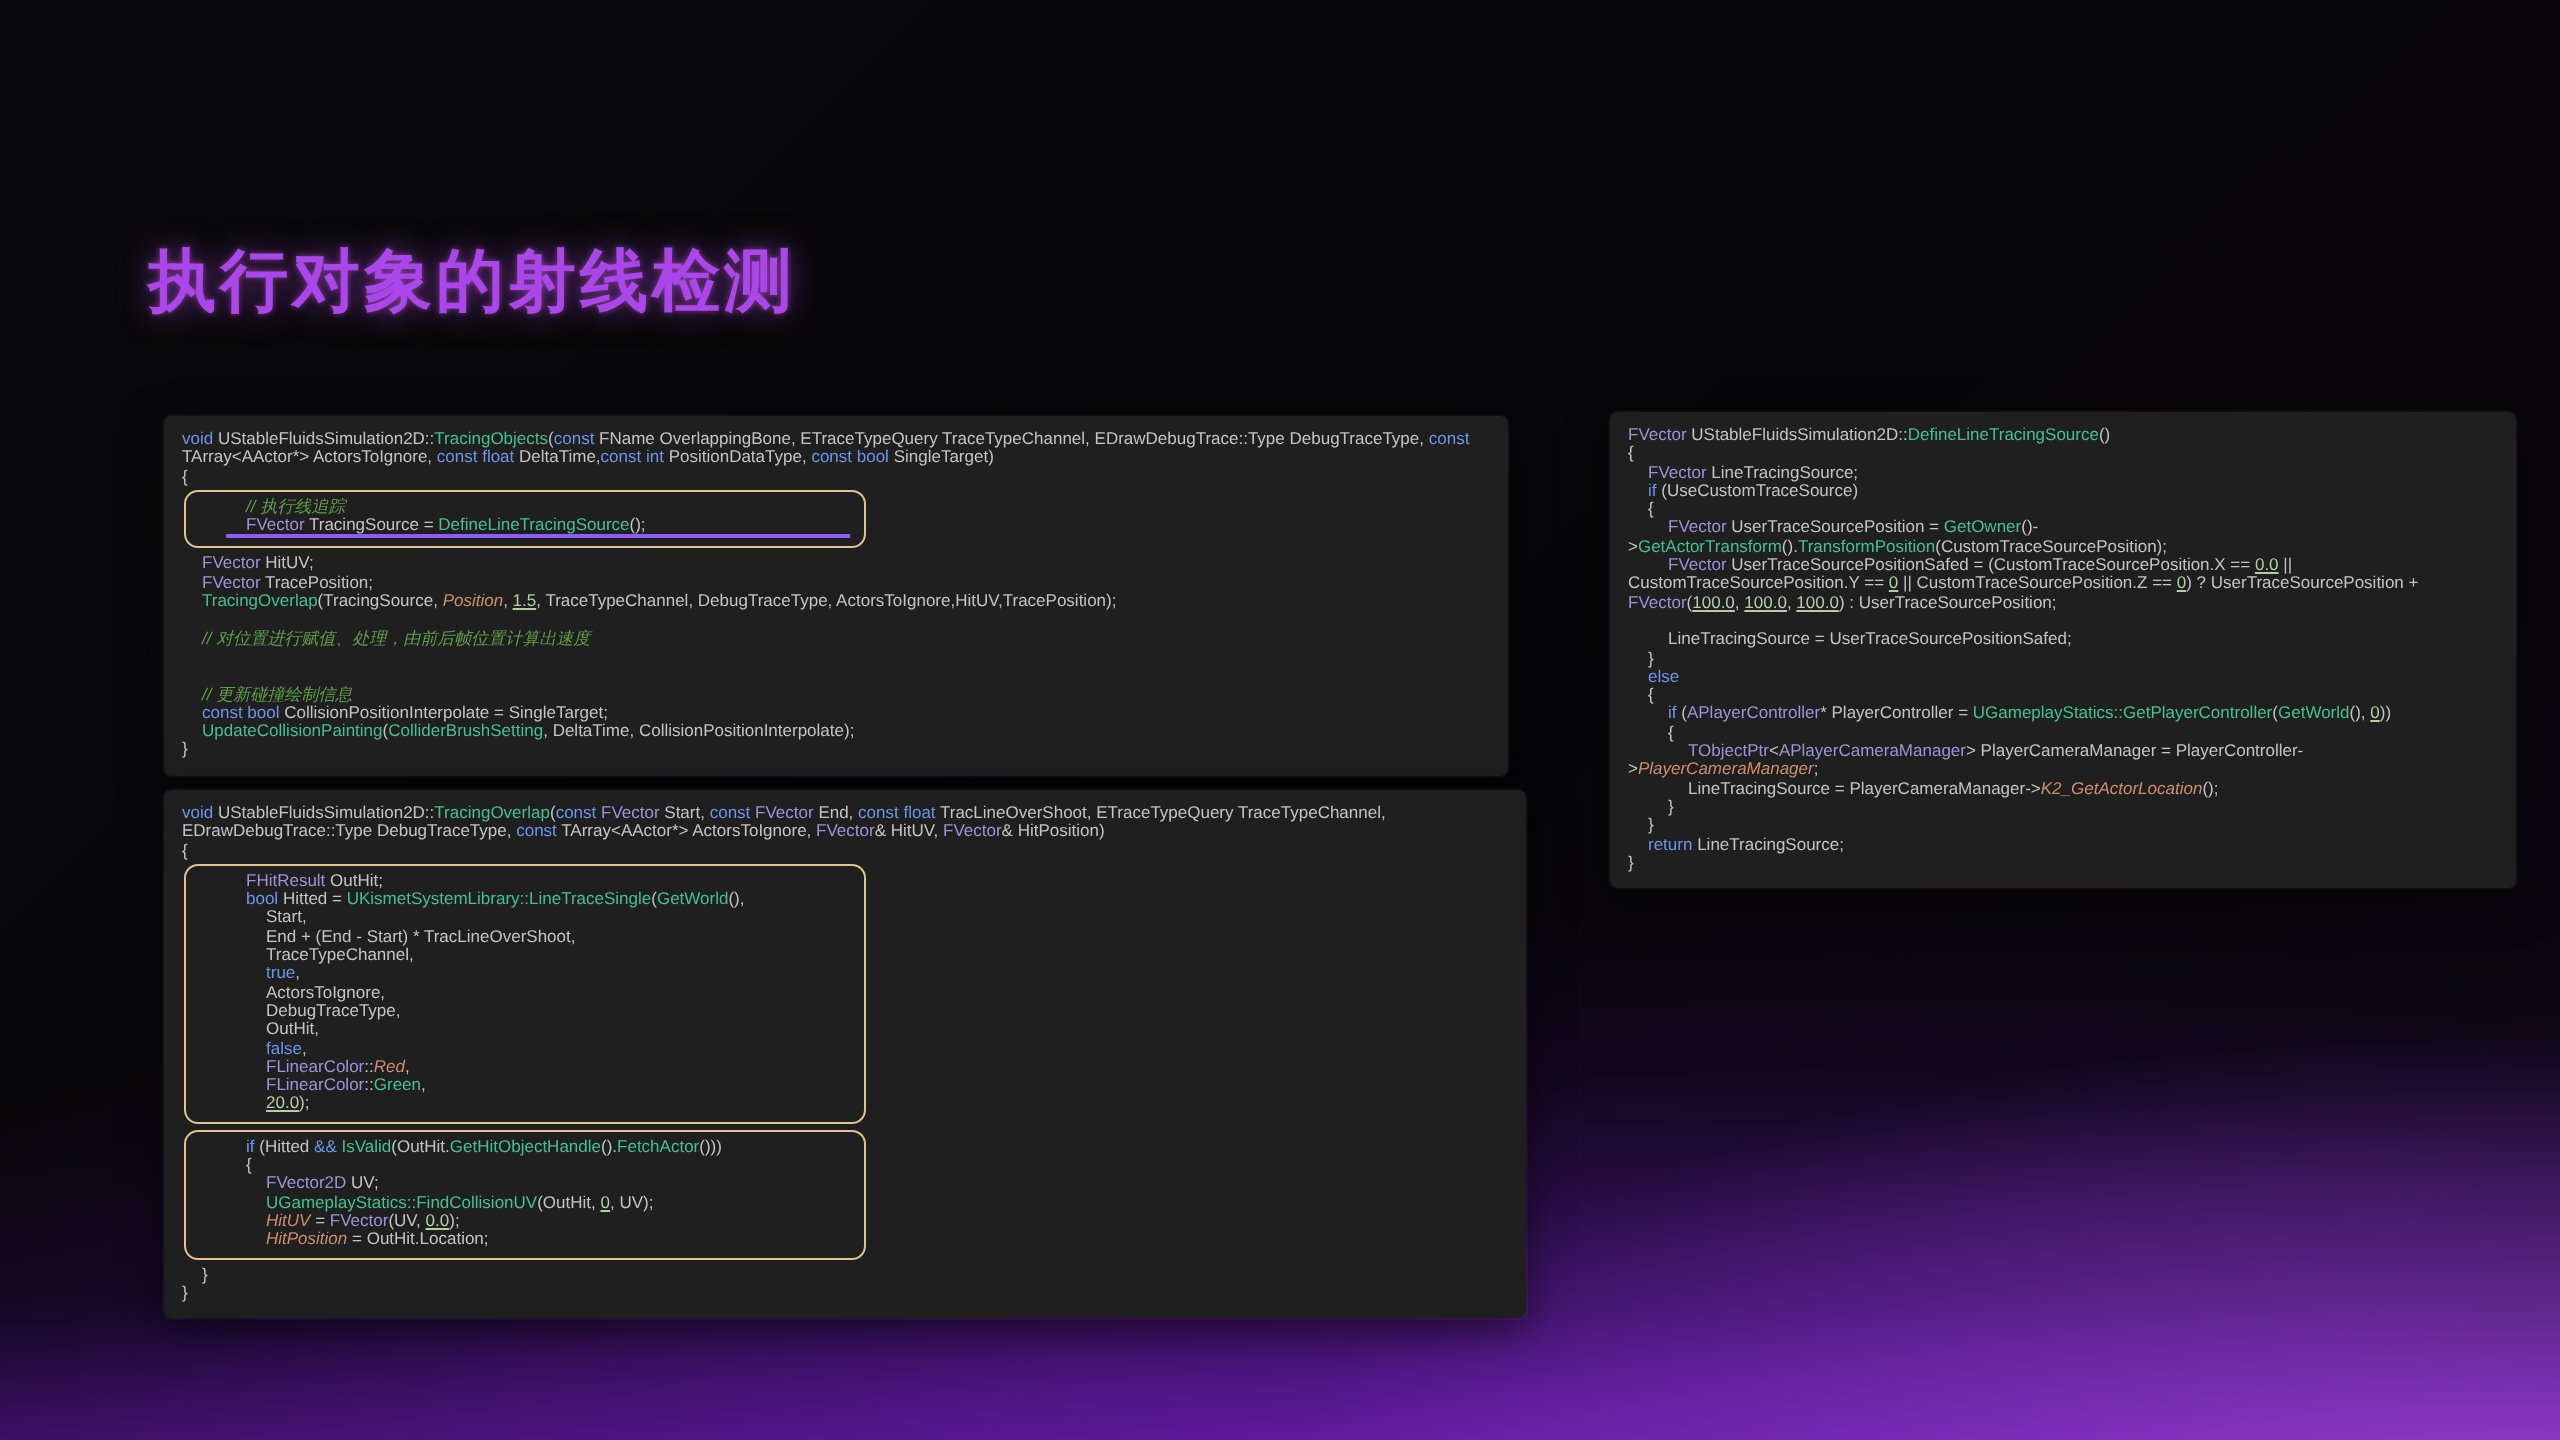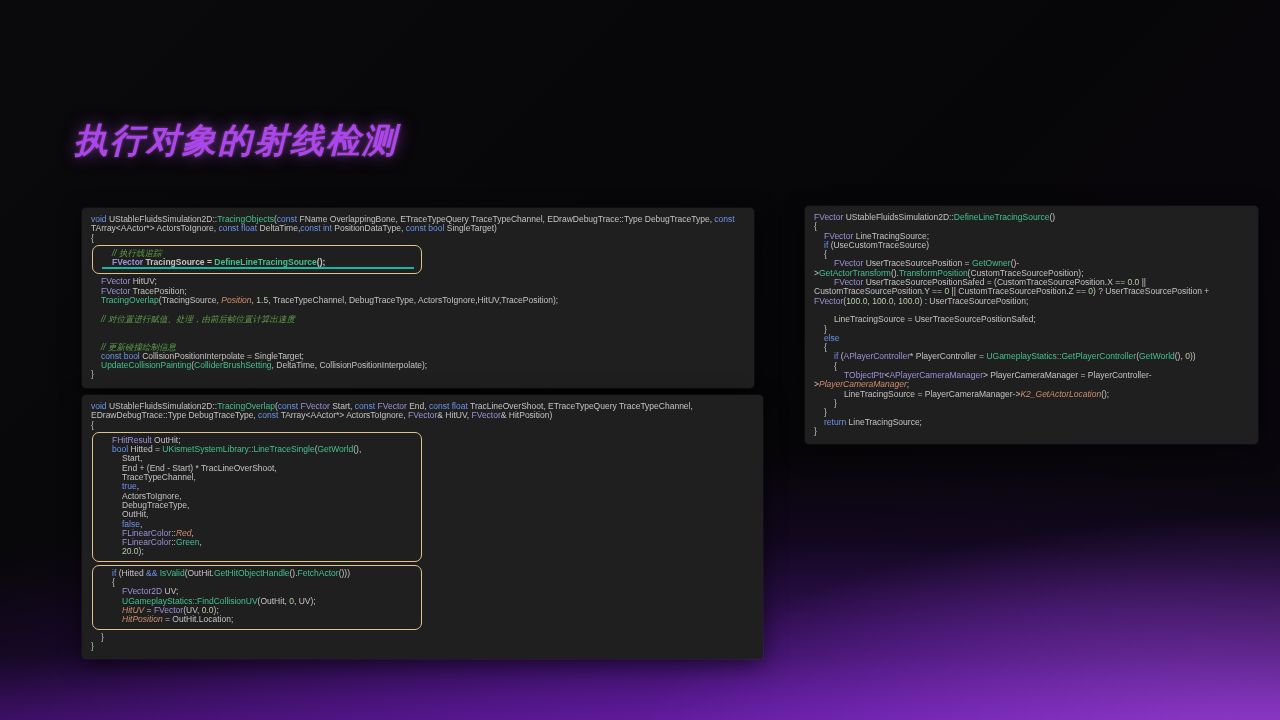--- a/index.html
+++ b/index.html
@@ -13,49 +13,48 @@
       radial-gradient(ellipse 820px 300px at 100% 104%, rgba(196,90,255,0.55), rgba(150,60,220,0.25) 55%, rgba(0,0,0,0) 78%),
       radial-gradient(ellipse 1500px 470px at 64% 118%, rgba(138,42,215,0.95), rgba(96,26,165,0.55) 42%, rgba(44,12,85,0.28) 66%, rgba(0,0,0,0) 84%),
       linear-gradient(to top, rgba(104,22,168,0.55) 0%, rgba(40,10,75,0.18) 9%, rgba(0,0,0,0) 20%),
       linear-gradient(135deg,#0a090b 0%,#060507 55%,#0b0710 100%);
   }
   .title{
     position:absolute;left:74px;top:118px;
     font-size:34px;font-weight:800;letter-spacing:2px;
     color:#ab47ea;
     text-shadow:0 0 16px rgba(190,80,255,.55), 0 0 3px rgba(255,130,255,.4);
-    font-style:italic;
   }
   .code-panel{
     position:absolute;
     background:#1f1f1f;
     border-radius:4px;
     box-shadow:0 0 0 1px rgba(255,255,255,0.035), 0 6px 22px rgba(0,0,0,0.55);
     padding:7px 10px 8px 9px;
     font-size:8.5px;line-height:9.3px;
     color:#c4c4c4;
     white-space:pre;
   }
   .panel-a{left:82px;top:208px;width:653px;}
   .panel-b{left:82px;top:395px;width:662px;}
   .panel-c{left:788px;top:206px;width:434px;margin-left:17px;}
   .code-line{white-space:nowrap;overflow:hidden;}
   .hbox{
     border:1.5px solid #e0c28e;
     border-radius:7px;
-    padding:3px 7px 4px 9px;
+    padding:3px 7px 4px 20px;
     margin:2px 13px 3px 1px;
   }
   .panel-a .hbox,.panel-b .hbox{width:312px;}
-  .ul-line{border-bottom:2px solid #14b8a6;font-weight:bold;}
+  .ul-line{border-bottom:2px solid #8b5cf6;}
   .tok-k{color:#6c95eb;}
   .tok-t{color:#9d93d8;}
   .tok-m{color:#45c08f;}
   .tok-o{color:#cf8e6d;font-style:italic;}
-  .tok-n{color:#b5cea8;}
+  .tok-n{color:#b5cea8;text-decoration:underline;}
   .tok-c{color:#5f9e4a;font-style:italic;}
   .tok-p{color:#c4c4c4;}
 </style>
 </head>
 <body>
 
 <div class="slide">
   <div class="title">执行对象的射线检测</div>
   <div class="code-panel panel-a"><div class="line-group"><div class="code-line" style="padding-left: 0px;"><span class="tok-k">void </span><span class="tok-p">UStableFluidsSimulation2D::</span><span class="tok-m">TracingObjects</span><span class="tok-p">(</span><span class="tok-k">const </span><span class="tok-p">FName OverlappingBone, ETraceTypeQuery TraceTypeChannel, EDrawDebugTrace::Type DebugTraceType, </span><span class="tok-k">const</span></div><div class="code-line" style="padding-left: 0px;"><span class="tok-p">TArray&lt;AActor*&gt; ActorsToIgnore, </span><span class="tok-k">const float </span><span class="tok-p">DeltaTime,</span><span class="tok-k">const int </span><span class="tok-p">PositionDataType, </span><span class="tok-k">const bool </span><span class="tok-p">SingleTarget)</span></div><div class="code-line" style="padding-left: 0px;"><span class="tok-p">{</span></div></div><div class="hbox"><div class="code-line" style="padding-left: 10px;"><span class="tok-c">// 执行线追踪</span></div><div class="code-line ul-line" style="padding-left: 10px;"><span class="tok-t">FVector </span><span class="tok-p">TracingSource = </span><span class="tok-m">DefineLineTracingSource</span><span class="tok-p">();</span></div></div><div class="line-group"><div class="code-line" style="padding-left: 10px;"><span class="tok-t">FVector </span><span class="tok-p">HitUV;</span></div><div class="code-line" style="padding-left: 10px;"><span class="tok-t">FVector </span><span class="tok-p">TracePosition;</span></div><div class="code-line" style="padding-left: 10px;"><span class="tok-m">TracingOverlap</span><span class="tok-p">(TracingSource, </span><span class="tok-o">Position</span><span class="tok-p">, </span><span class="tok-n">1.5</span><span class="tok-p">, TraceTypeChannel, DebugTraceType, ActorsToIgnore,HitUV,TracePosition);</span></div><div class="code-line" style="padding-left: 0px;">&nbsp;</div><div class="code-line" style="padding-left: 10px;"><span class="tok-c">// 对位置进行赋值、处理，由前后帧位置计算出速度</span></div><div class="code-line" style="padding-left: 0px;">&nbsp;</div><div class="code-line" style="padding-left: 0px;">&nbsp;</div><div class="code-line" style="padding-left: 10px;"><span class="tok-c">// 更新碰撞绘制信息</span></div><div class="code-line" style="padding-left: 10px;"><span class="tok-k">const bool </span><span class="tok-p">CollisionPositionInterpolate = SingleTarget;</span></div><div class="code-line" style="padding-left: 10px;"><span class="tok-m">UpdateCollisionPainting</span><span class="tok-p">(</span><span class="tok-m">ColliderBrushSetting</span><span class="tok-p">, DeltaTime, CollisionPositionInterpolate);</span></div><div class="code-line" style="padding-left: 0px;"><span class="tok-p">}</span></div></div></div>
   <div class="code-panel panel-b"><div class="line-group"><div class="code-line" style="padding-left: 0px;"><span class="tok-k">void </span><span class="tok-p">UStableFluidsSimulation2D::</span><span class="tok-m">TracingOverlap</span><span class="tok-p">(</span><span class="tok-k">const </span><span class="tok-t">FVector </span><span class="tok-p">Start, </span><span class="tok-k">const </span><span class="tok-t">FVector </span><span class="tok-p">End, </span><span class="tok-k">const float </span><span class="tok-p">TracLineOverShoot, ETraceTypeQuery TraceTypeChannel,</span></div><div class="code-line" style="padding-left: 0px;"><span class="tok-p">EDrawDebugTrace::Type DebugTraceType, </span><span class="tok-k">const </span><span class="tok-p">TArray&lt;AActor*&gt; ActorsToIgnore, </span><span class="tok-t">FVector</span><span class="tok-p">&amp; HitUV, </span><span class="tok-t">FVector</span><span class="tok-p">&amp; HitPosition)</span></div><div class="code-line" style="padding-left: 0px;"><span class="tok-p">{</span></div></div><div class="hbox"><div class="code-line" style="padding-left: 10px;"><span class="tok-t">FHitResult </span><span class="tok-p">OutHit;</span></div><div class="code-line" style="padding-left: 10px;"><span class="tok-k">bool </span><span class="tok-p">Hitted = </span><span class="tok-m">UKismetSystemLibrary::LineTraceSingle</span><span class="tok-p">(</span><span class="tok-m">GetWorld</span><span class="tok-p">(),</span></div><div class="code-line" style="padding-left: 20px;"><span class="tok-p">Start,</span></div><div class="code-line" style="padding-left: 20px;"><span class="tok-p">End + (End - Start) * TracLineOverShoot,</span></div><div class="code-line" style="padding-left: 20px;"><span class="tok-p">TraceTypeChannel,</span></div><div class="code-line" style="padding-left: 20px;"><span class="tok-k">true</span><span class="tok-p">,</span></div><div class="code-line" style="padding-left: 20px;"><span class="tok-p">ActorsToIgnore,</span></div><div class="code-line" style="padding-left: 20px;"><span class="tok-p">DebugTraceType,</span></div><div class="code-line" style="padding-left: 20px;"><span class="tok-p">OutHit,</span></div><div class="code-line" style="padding-left: 20px;"><span class="tok-k">false</span><span class="tok-p">,</span></div><div class="code-line" style="padding-left: 20px;"><span class="tok-t">FLinearColor</span><span class="tok-p">::</span><span class="tok-o">Red</span><span class="tok-p">,</span></div><div class="code-line" style="padding-left: 20px;"><span class="tok-t">FLinearColor</span><span class="tok-p">::</span><span class="tok-m">Green</span><span class="tok-p">,</span></div><div class="code-line" style="padding-left: 20px;"><span class="tok-n">20.0</span><span class="tok-p">);</span></div></div><div class="hbox"><div class="code-line" style="padding-left: 10px;"><span class="tok-k">if </span><span class="tok-p">(Hitted </span><span class="tok-k">&amp;&amp; </span><span class="tok-m">IsValid</span><span class="tok-p">(OutHit.</span><span class="tok-m">GetHitObjectHandle</span><span class="tok-p">().</span><span class="tok-m">FetchActor</span><span class="tok-p">()))</span></div><div class="code-line" style="padding-left: 10px;"><span class="tok-p">{</span></div><div class="code-line" style="padding-left: 20px;"><span class="tok-t">FVector2D </span><span class="tok-p">UV;</span></div><div class="code-line" style="padding-left: 20px;"><span class="tok-m">UGameplayStatics::FindCollisionUV</span><span class="tok-p">(OutHit, </span><span class="tok-n">0</span><span class="tok-p">, UV);</span></div><div class="code-line" style="padding-left: 20px;"><span class="tok-o">HitUV</span><span class="tok-p"> = </span><span class="tok-t">FVector</span><span class="tok-p">(UV, </span><span class="tok-n">0.0</span><span class="tok-p">);</span></div><div class="code-line" style="padding-left: 20px;"><span class="tok-o">HitPosition</span><span class="tok-p"> = OutHit.Location;</span></div></div><div class="line-group"><div class="code-line" style="padding-left: 10px;"><span class="tok-p">}</span></div><div class="code-line" style="padding-left: 0px;"><span class="tok-p">}</span></div></div></div>

